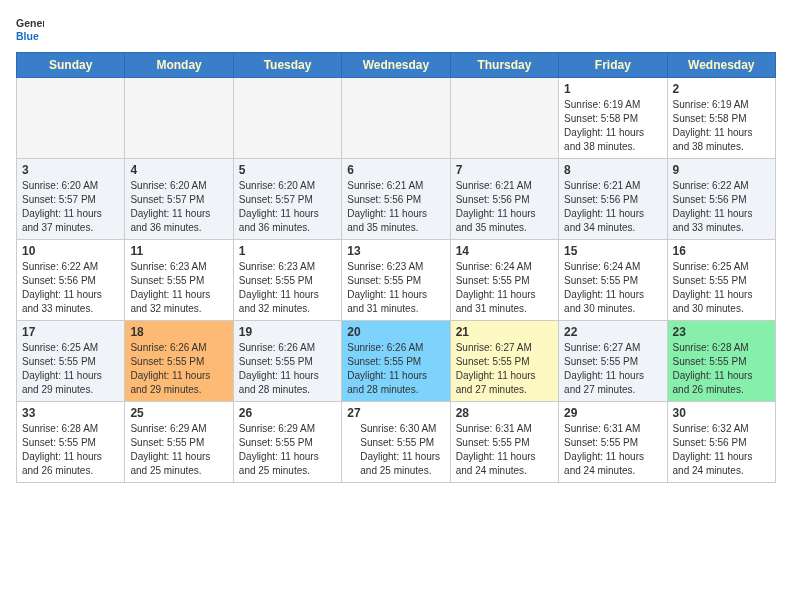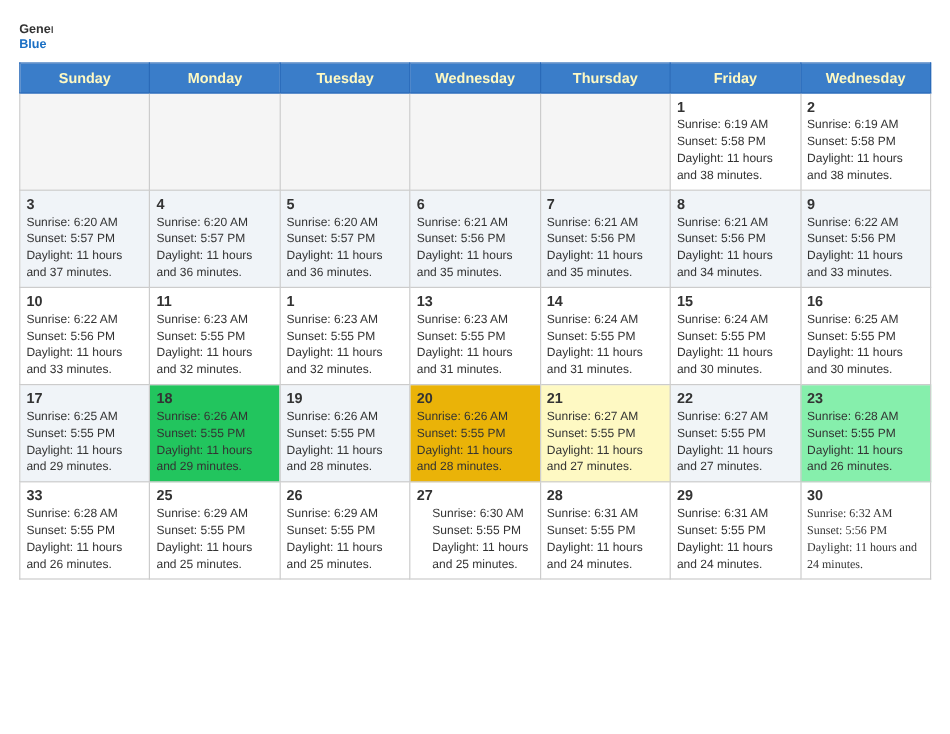--- a/index.html
+++ b/index.html
@@ -217,33 +217,33 @@
 Daylight: 11 hours and 30 minutes.</div>
         </td>
       </tr>
       <tr>
         <td style="background: rgb(240, 244, 248);">
           <span class="day-num">17</span>
           <div class="day-info" style="white-space: pre-line;">Sunrise: 6:25 AM
 Sunset: 5:55 PM
 Daylight: 11 hours and 29 minutes.</div>
         </td>
-        <td style="background: #22c55e;">
+        <td style="background: #fdba74;">
           <span class="day-num">18</span>
           <div class="day-info" style="white-space: pre-line;">Sunrise: 6:26 AM
 Sunset: 5:55 PM
 Daylight: 11 hours and 29 minutes.</div>
         </td>
         <td style="background: rgb(240, 244, 248);">
           <span class="day-num">19</span>
           <div class="day-info" style="white-space: pre-line;">Sunrise: 6:26 AM
 Sunset: 5:55 PM
 Daylight: 11 hours and 28 minutes.</div>
         </td>
-        <td style="background: #eab308;">
+        <td style="background: #7dd3fc;">
           <span class="day-num">20</span>
           <div class="day-info" style="white-space: pre-line;">Sunrise: 6:26 AM
 Sunset: 5:55 PM
 Daylight: 11 hours and 28 minutes.</div>
         </td>
         <td style="background: #fef9c3;">
           <span class="day-num">21</span>
           <div class="day-info" style="white-space: pre-line;">Sunrise: 6:27 AM
 Sunset: 5:55 PM
 Daylight: 11 hours and 27 minutes.</div>
@@ -293,19 +293,19 @@
 Daylight: 11 hours and 24 minutes.</div>
         </td>
         <td>
           <span class="day-num">29</span>
           <div class="day-info" style="white-space: pre-line;">Sunrise: 6:31 AM
 Sunset: 5:55 PM
 Daylight: 11 hours and 24 minutes.</div>
         </td>
         <td>
           <span class="day-num">30</span>
-          <div class="day-info" style="white-space: pre-line; font-family: Liberation Serif, serif;">Sunrise: 6:32 AM
+          <div class="day-info" style="white-space: pre-line;">Sunrise: 6:32 AM
 Sunset: 5:56 PM
 Daylight: 11 hours and 24 minutes.</div>
         </td>
       </tr>
     </tbody>
 </table>
 
 </body></html>

